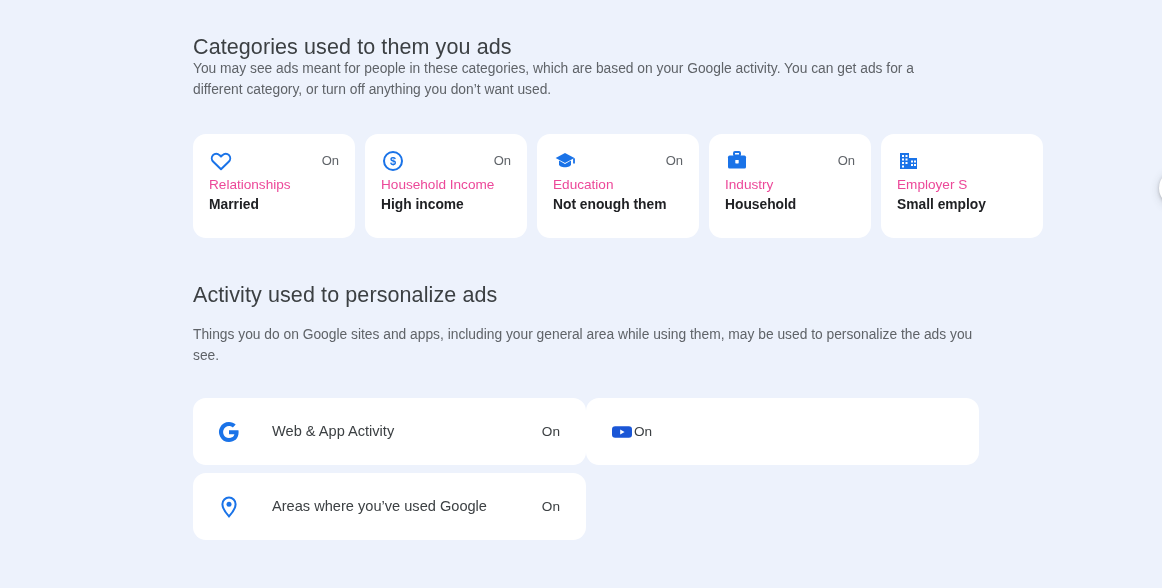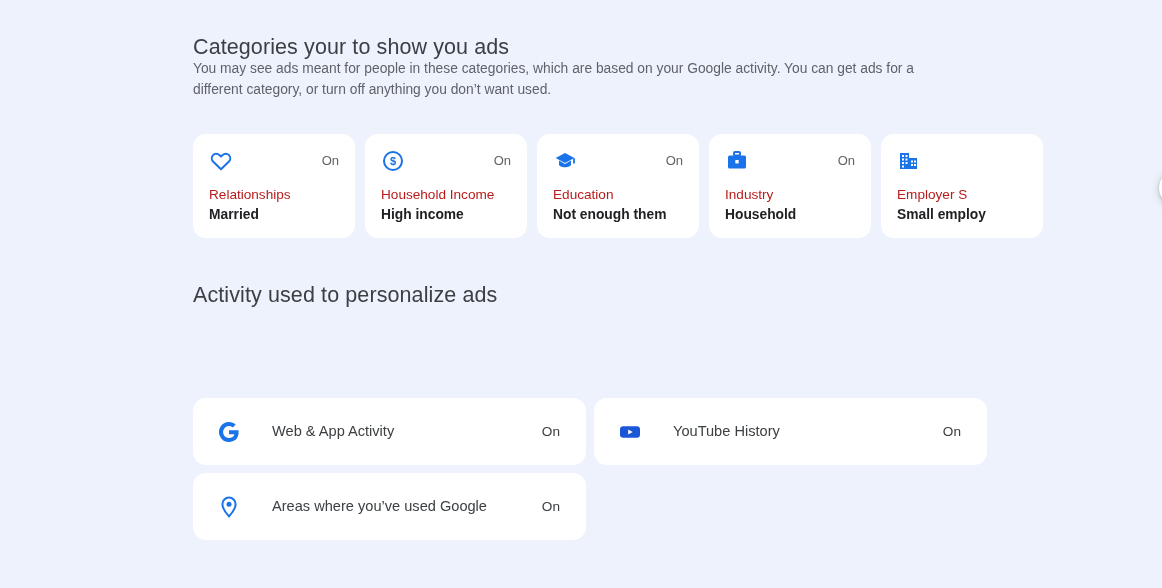--- a/index.html
+++ b/index.html
@@ -76,23 +76,23 @@
     height: 24px;
     display: block;
     color: #1a73e8;
   }
   .cat-state {
     font-size: 13px;
     color: #5f6368;
     line-height: 18px;
   }
   .cat-label {
-    margin-top: 11px;
+    margin-top: 1px;
     font-size: 13.6px;
-    color: #b91c1c;
+    color: #ec4899;
     line-height: 20px;
     white-space: nowrap;
   }
   .cat-value {
     font-size: 13.8px;
     color: #202124;
     font-weight: 700;
     line-height: 20px;
     white-space: nowrap;
   }
@@ -117,21 +117,20 @@
 
   
   .act-grid {
     position: absolute;
     left: 0;
     top: 398px;
     width: 794px;
   }
   .act-row {
     display: flex;
-    gap: 8px;
     margin-bottom: 8px;
   }
   .act-card {
     width: 393px;
     height: 67px;
     background: #ffffff;
     border-radius: 13px;
     box-sizing: border-box;
     padding: 0 26px 0 24px;
     display: flex;
@@ -157,21 +156,21 @@
     font-size: 13.6px;
     color: #3c4043;
     line-height: 20px;
   }
 </style>
 </head>
 <body>
 
 <div class="page">
 
-  <h2 class="section-title" style="position:absolute; left:0; top:33px;">Categories your to show you ads</h2>
+  <h2 class="section-title" style="position:absolute; left:0; top:33px;">Categories used to them you ads</h2>
 
   <p class="section-desc" style="position:absolute; left:0; top:59px; width:752px;">You may see ads meant for people in these categories, which are based on your Google activity. You can get ads for a different category, or turn off anything you don’t want used.</p>
 
   <div class="cat-strip-wrap">
     <div class="cat-strip" id="cat-strip">
         <div class="cat-card">
           <div class="cat-top">
             <span>
               <svg class="cat-icon" viewBox="0 0 24 24" aria-hidden="true">
                 <path d="M12 20.2 4.3 12.7A4.7 4.7 0 0 1 4 6.1a4.5 4.5 0 0 1 6.4 0L12 7.6l1.6-1.5a4.5 4.5 0 0 1 6.4 0 4.7 4.7 0 0 1-.3 6.6Z" fill="none" stroke="#1a73e8" stroke-width="2" stroke-linejoin="round"></path>
@@ -251,20 +250,21 @@
         </div>
       </div>
   </div>
 
   <button class="carousel-next">
     
   </button>
 
   <h2 class="section-title" style="position:absolute; left:0; top:281px;">Activity used to personalize ads</h2>
 
+  <p class="section-desc" style="position:absolute; left:0; top:325px; width:790px;">Things you do on Google sites and apps, including your general area while using them, may be used to personalize the ads you see.</p>
 
   <div class="act-grid" id="act-grid">
       <div class="act-row">
         <div class="act-card">
           <span class="act-icon">
             <svg viewBox="0 0 24 24" width="24" height="24" aria-hidden="true">
               <path fill="#1a73e8" d="M21.6 12.2c0-.7-.06-1.37-.17-2H12v3.94h5.4a4.62 4.62 0 0 1-2 3.03v2.5h3.23c1.89-1.74 2.97-4.3 2.97-7.47Z"></path>
               <path fill="#1a73e8" d="M12 22c2.7 0 4.96-.9 6.62-2.42l-3.23-2.5c-.9.6-2.05.96-3.39.96-2.6 0-4.81-1.76-5.6-4.13H3.06v2.59A10 10 0 0 0 12 22Z"></path>
               <path fill="#1a73e8" d="M6.4 13.9a6 6 0 0 1 0-3.82V7.5H3.06a10 10 0 0 0 0 9l3.34-2.6Z"></path>
               <path fill="#1a73e8" d="M12 5.95c1.47 0 2.79.51 3.83 1.5l2.86-2.86C16.95 2.99 14.7 2 12 2A10 10 0 0 0 3.06 7.5l3.34 2.58C7.19 7.71 9.4 5.95 12 5.95Z"></path>
@@ -273,21 +273,20 @@
           <span class="act-name">Web &amp; App Activity</span>
           <span class="act-state">On</span>
         </div>
         <div class="act-card">
           <span class="act-icon">
             <svg viewBox="0 0 24 24" width="24" height="24" aria-hidden="true">
               <rect x="2" y="6.2" width="20" height="11.6" rx="3.2" fill="#1a56d6"></rect>
               <path d="M10.2 9.6v4.8L14.6 12Z" fill="#ffffff"></path>
             </svg>
           </span>
-          <span class="act-name">YouTube History</span>
           <span class="act-state">On</span>
         </div>
       </div>
       <div class="act-row">
         <div class="act-card">
           <span class="act-icon">
             <svg viewBox="0 0 24 24" width="24" height="24" aria-hidden="true">
               <path d="M12 2.6a6.6 6.6 0 0 0-6.6 6.6c0 4.95 6.6 12.2 6.6 12.2s6.6-7.25 6.6-12.2A6.6 6.6 0 0 0 12 2.6Z" fill="none" stroke="#1a73e8" stroke-width="2"></path>
               <circle cx="12" cy="9.3" r="2.5" fill="#1a73e8"></circle>
             </svg>

